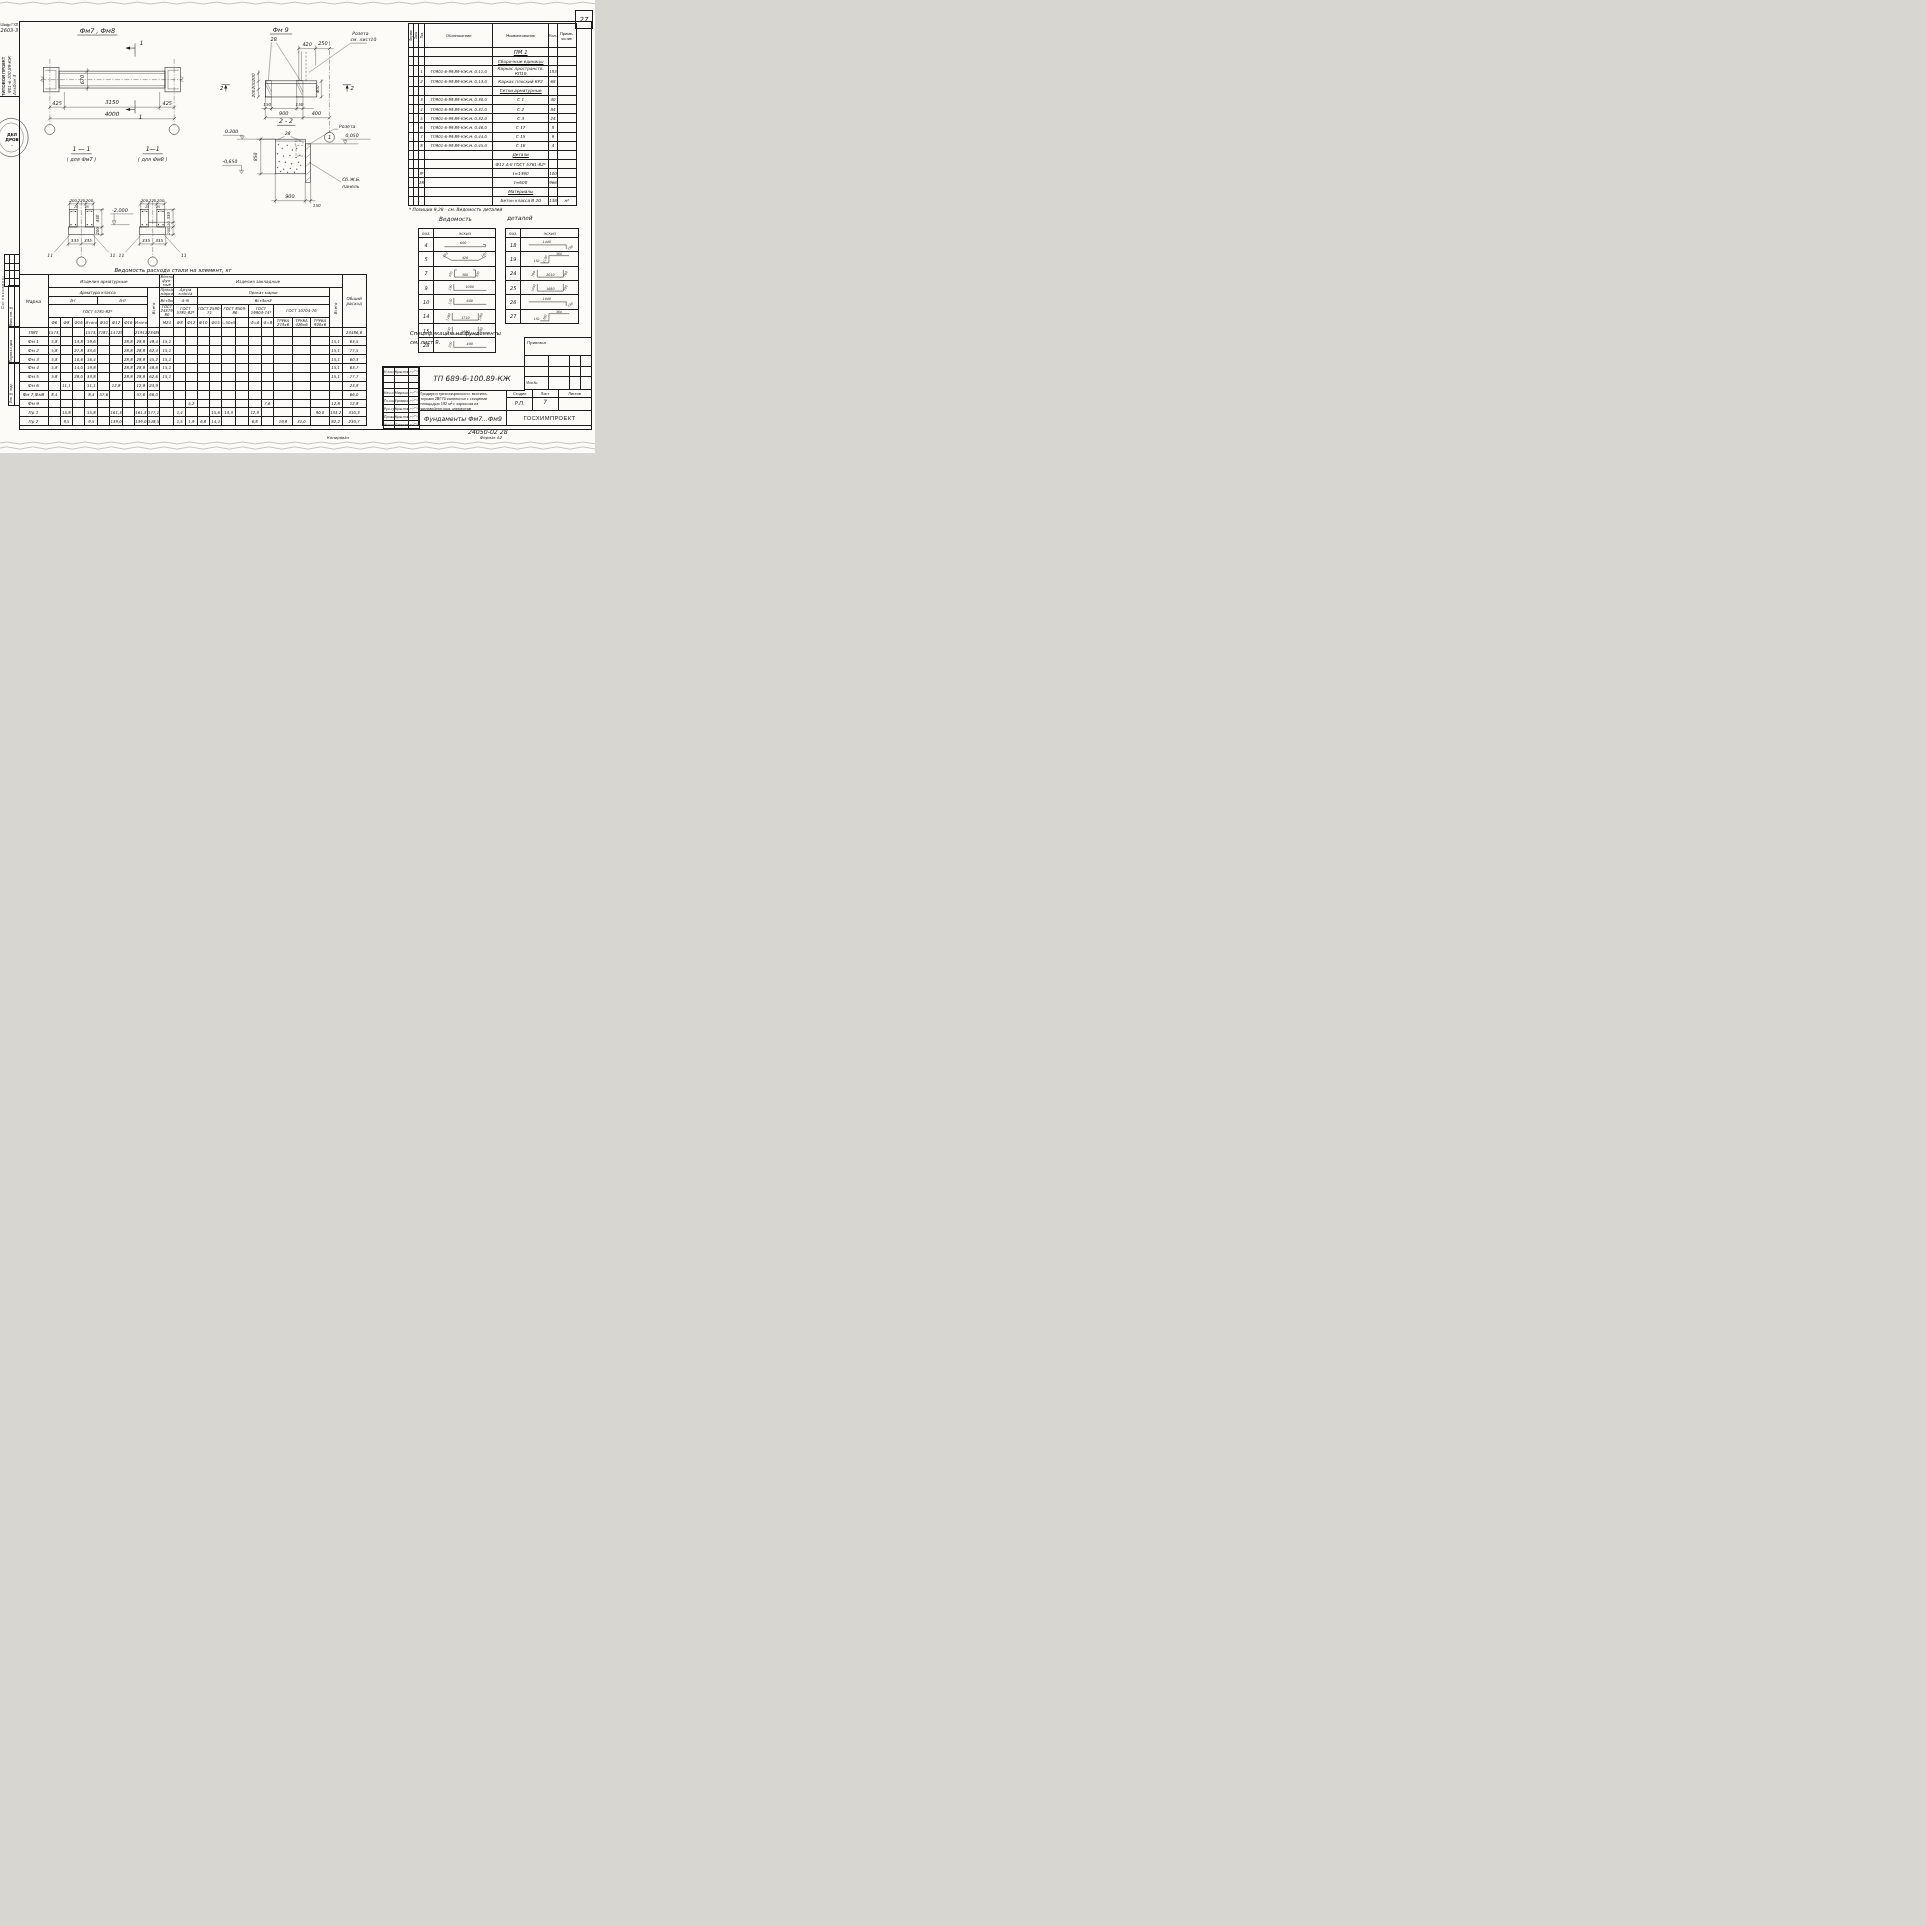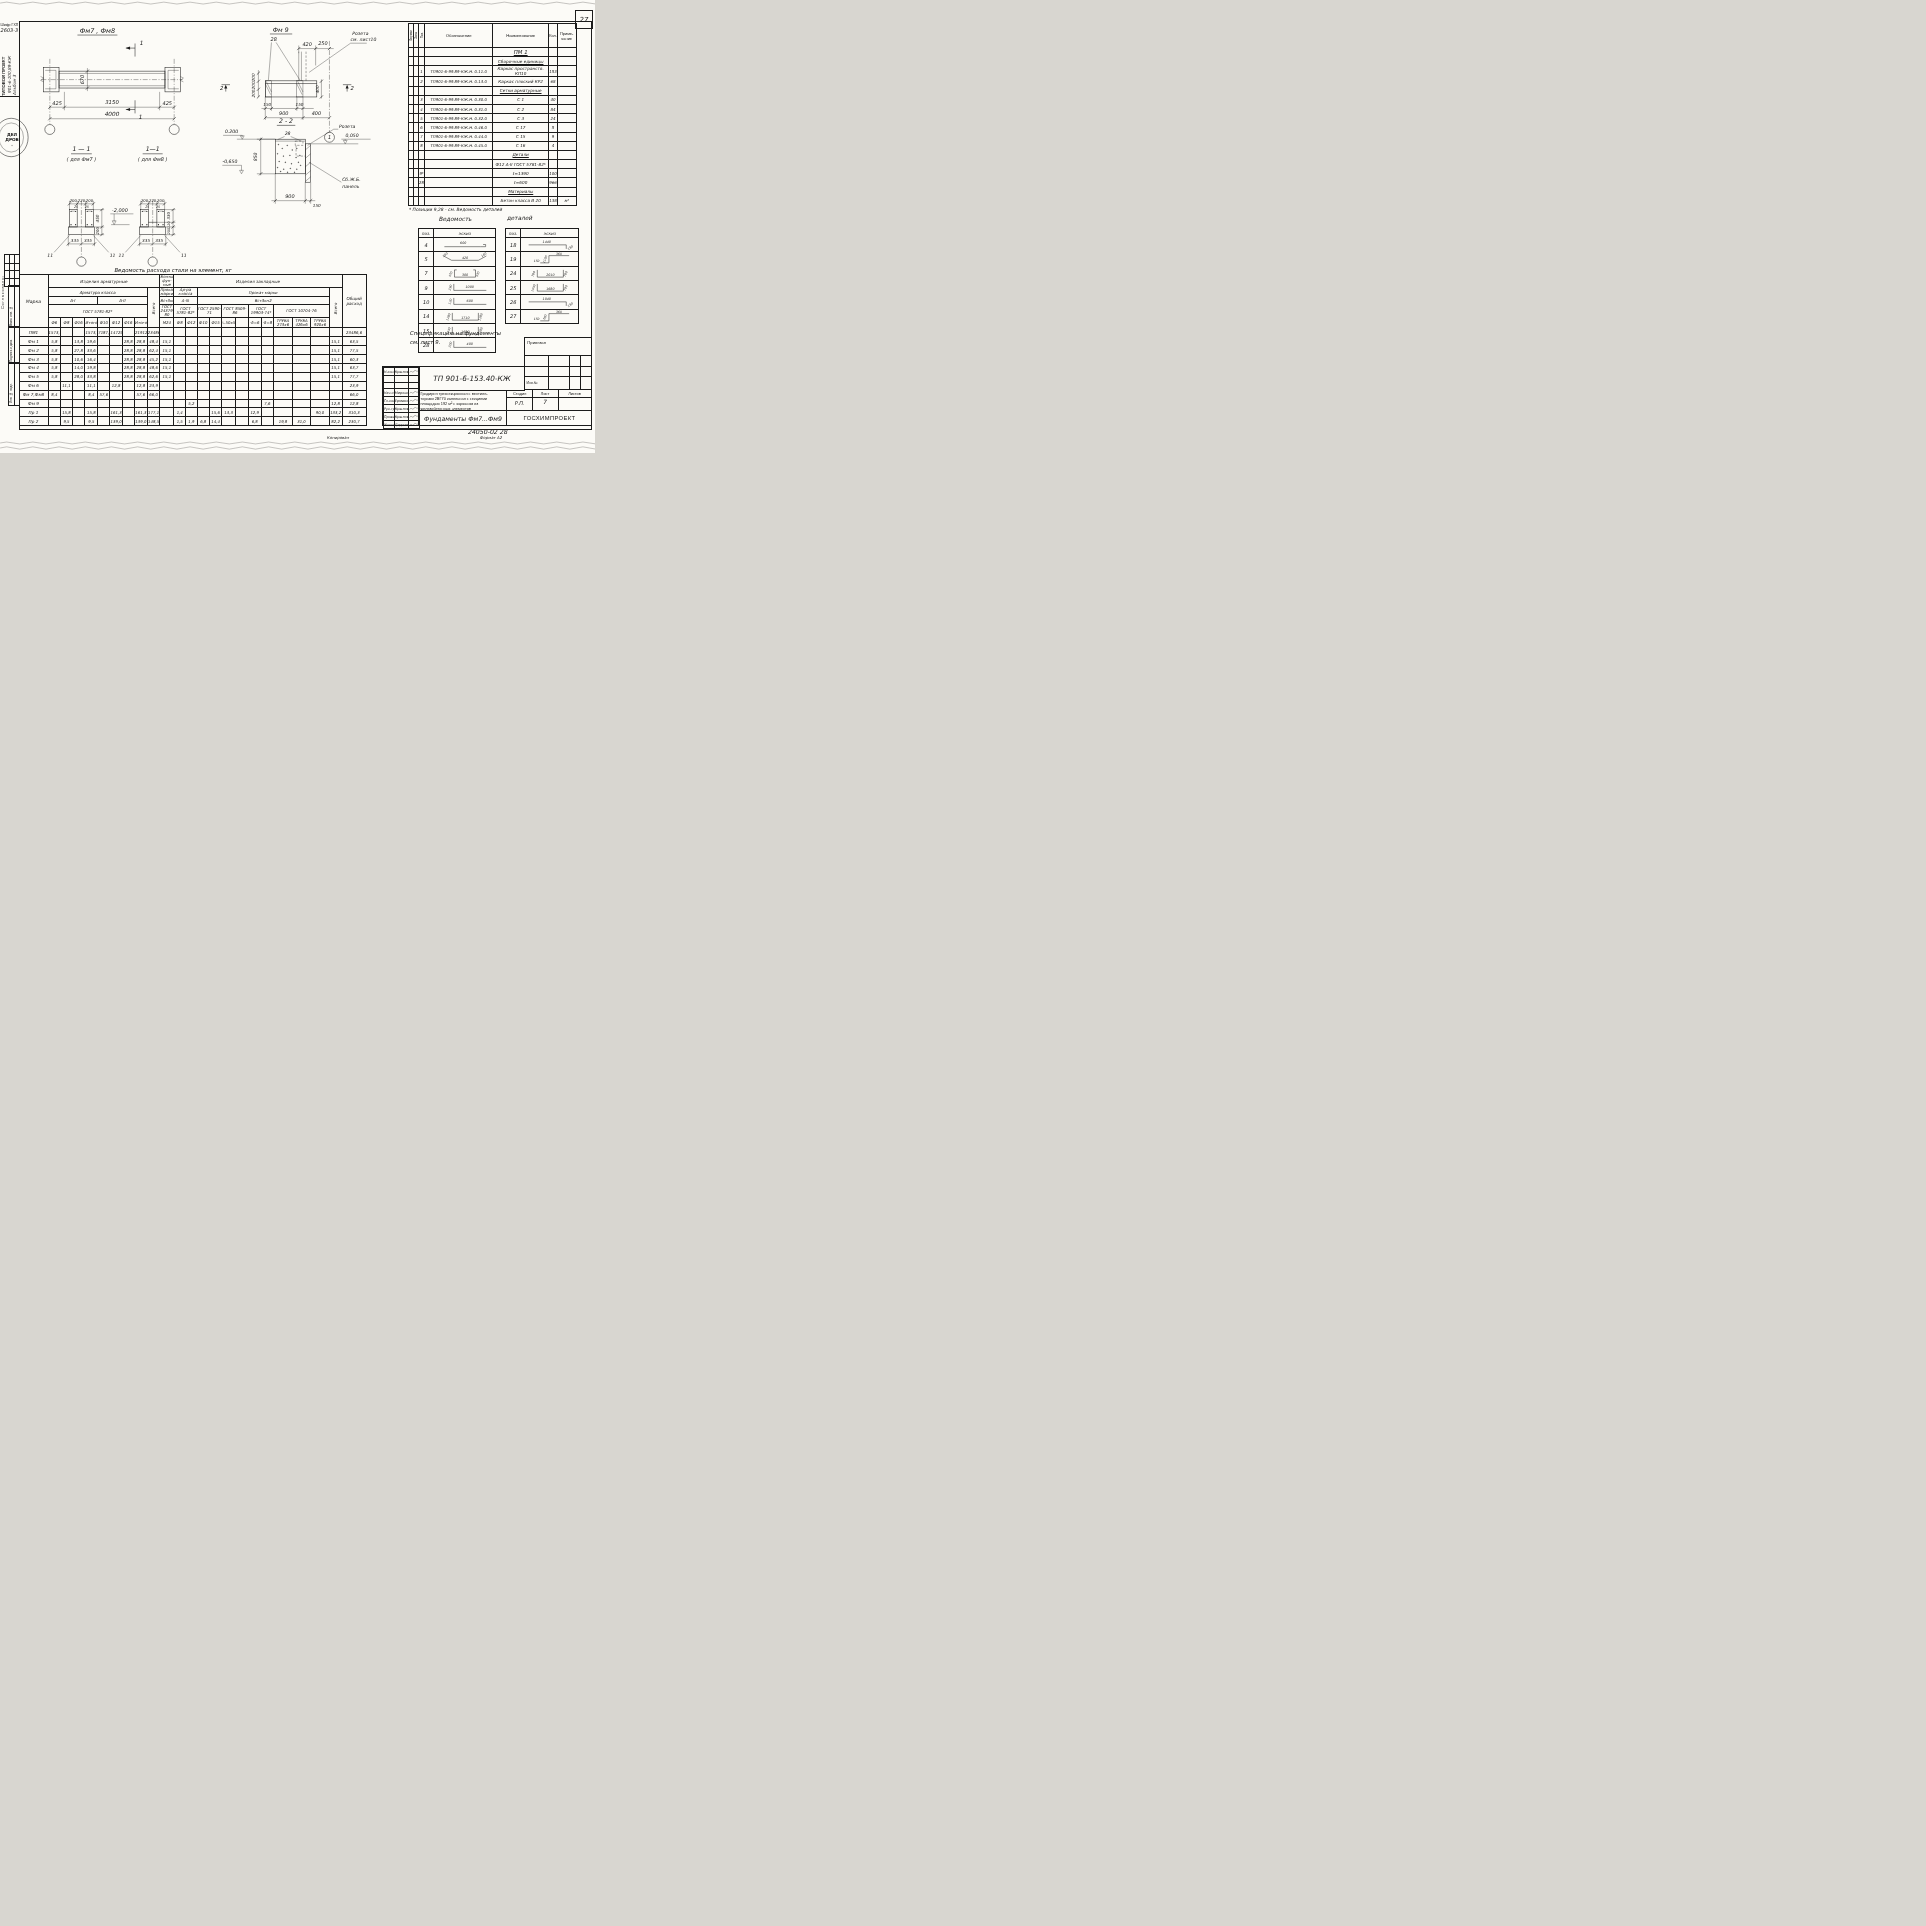--- a/index.html
+++ b/index.html
@@ -1213,21 +1213,21 @@
             <td class="h" style="font-size: 3.3px;">Исполн.</td>
             <td class="h" style="font-size: 3.5px;">Диденко</td>
             <td><svg viewBox="0 0 26 14" width="10" height="5.4">
                 <path d="M2,9 C6,1 9,13 13,6 S19,10 24,4" class="thin"></path>
               </svg></td>
           </tr>
         </tbody>
     </table>
     <div style="position:absolute;left:35px;top:0;width:106px;height:23px;border-left:0.6px solid #1c1c1c;border-bottom:0.6px solid #1c1c1c;
          display:flex;align-items:center;justify-content:center;">
-      <span class="h" style="font-size:7.3px;">ТП 901-6-153.40-КЖ</span>
+      <span class="h" style="font-size:7.3px;">ТП 689-6-100.89-КЖ</span>
     </div>
     <div class="p" style="position:absolute;left:35px;top:23px;width:88px;height:21px;border-left:0.6px solid #1c1c1c;
          border-bottom:0.6px solid #1c1c1c;font-size:3.9px;line-height:1.3;padding:0.8px 1.5px;box-sizing:border-box;">
       <div>Градирня трехсекционная с вентиля-</div>
       <div>торами 2ВГ70 капельная с секциями</div>
       <div>площадью 192 м² с каркасом  из</div>
       <div>железобетонных  элементов</div>
     </div>
     <div style="position:absolute;left:123px;top:23px;width:85px;height:21px;border-left:0.6px solid #1c1c1c;border-bottom:0.6px solid #1c1c1c;box-sizing:border-box;">
       <div style="position:absolute;left:0;top:7px;width:100%;border-top:0.5px solid #1c1c1c;"></div>

